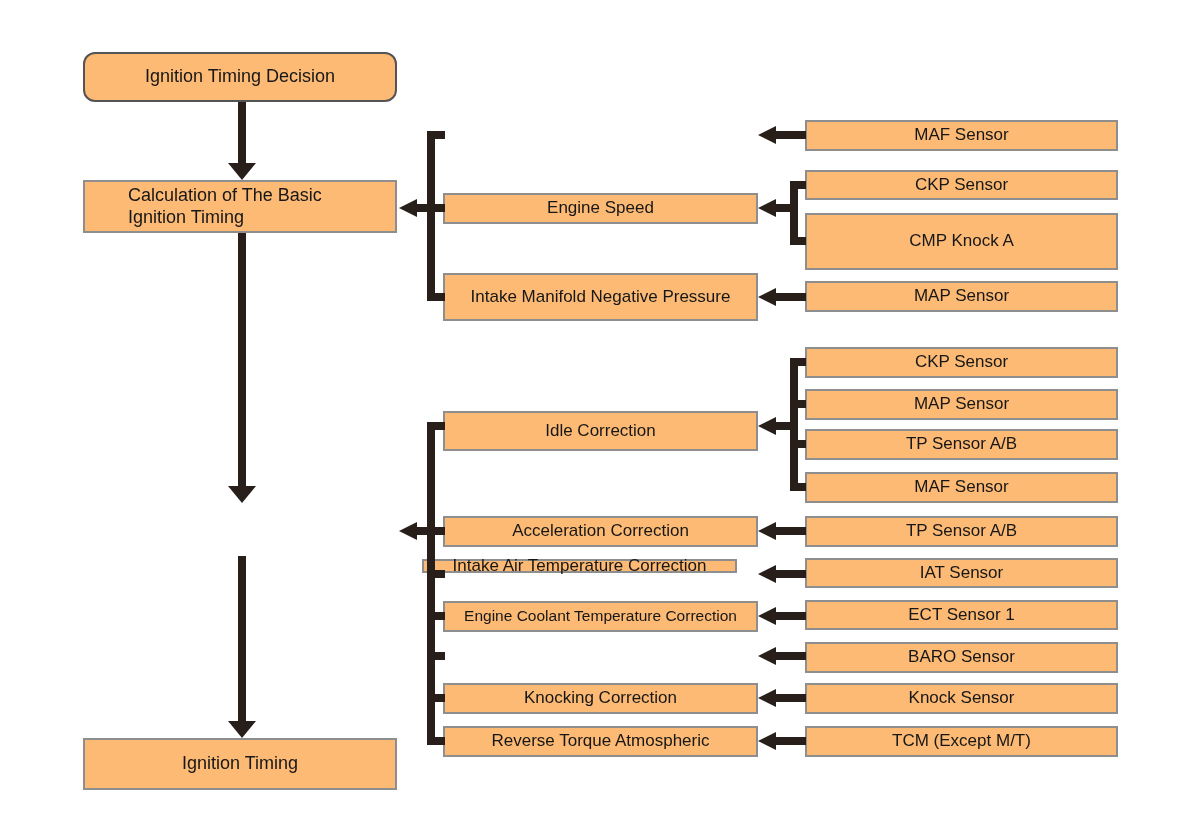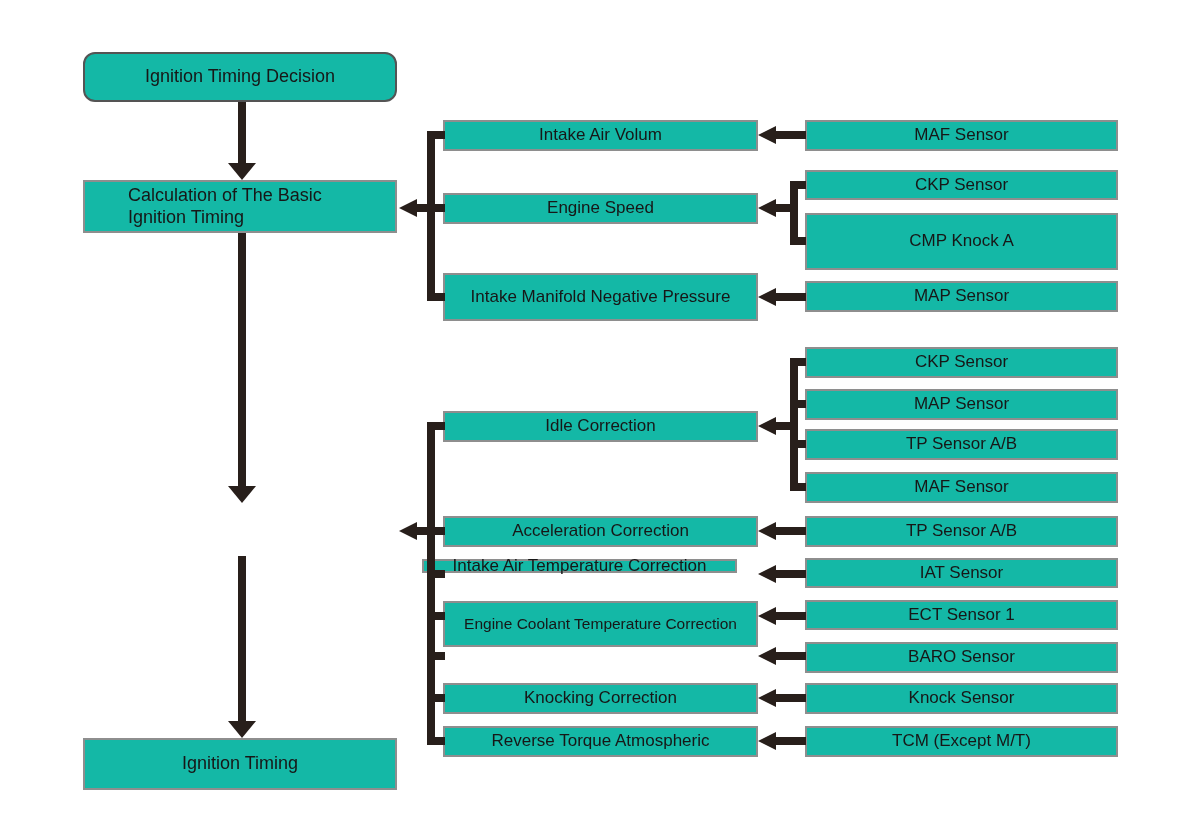--- a/index.html
+++ b/index.html
@@ -8,21 +8,21 @@
     --rounded-border:#545454;
     --text:#171717;
     --bg:#ffffff;
   }
   html,body{margin:0;padding:0;background:var(--bg);}
   #diagram{
     position:relative;width:1200px;height:828px;background:var(--bg);
     font-family:"Liberation Sans",sans-serif;color:var(--text);overflow:hidden;
   }
   .node{
-    position:absolute;box-sizing:border-box;background:#14b8a6;
+    position:absolute;box-sizing:border-box;background:#fdba74;
     border:2px solid var(--box-border);
     display:flex;align-items:center;justify-content:center;
     font-size:17px;line-height:1.18;text-align:center;color:var(--text);
   }
   .node.rounded{border-radius:12px;border-color:var(--rounded-border);}
   .node.leftcol{font-size:18px;}
   .node.small{font-size:15.5px;}
   .lbl{display:block;}
   .lbl.wrapleft{width:224px;text-align:left;}
   .vline,.hline{position:absolute;background:var(--line);}
@@ -44,39 +44,36 @@
 
   <div class="node leftcol" style="left:83px;top:180px;width:314px;height:53px">
     <span class="lbl wrapleft">Calculation of The Basic Ignition Timing</span>
   </div>
 
 
   <div class="node leftcol" style="left:83px;top:738px;width:314px;height:52px">
     <span class="lbl">Ignition Timing</span>
   </div>
 
-  <div class="node" style="left:443px;top:120px;width:315px;height:31px">
-    <span class="lbl">Intake Air Volum</span>
-  </div>
   <div class="node" style="left:443px;top:193px;width:315px;height:31px">
     <span class="lbl">Engine Speed</span>
   </div>
   <div class="node" style="left:443px;top:273px;width:315px;height:48px">
     <span class="lbl">Intake Manifold Negative Pressure</span>
   </div>
-  <div class="node" style="left:443px;top:411px;width:315px;height:31px">
+  <div class="node" style="left:443px;top:411px;width:315px;height:40px">
     <span class="lbl">Idle Correction</span>
   </div>
   <div class="node" style="left:443px;top:516px;width:315px;height:31px">
     <span class="lbl">Acceleration Correction</span>
   </div>
   <div class="node" style="left:422px;top:559px;width:315px;height:14px">
     <span class="lbl">Intake Air Temperature Correction</span>
   </div>
-  <div class="node small" style="left:443px;top:601px;width:315px;height:46px">
+  <div class="node small" style="left:443px;top:601px;width:315px;height:31px">
     <span class="lbl">Engine Coolant Temperature Correction</span>
   </div>
   <div class="node" style="left:443px;top:683px;width:315px;height:31px">
     <span class="lbl">Knocking Correction</span>
   </div>
   <div class="node" style="left:443px;top:726px;width:315px;height:31px">
     <span class="lbl">Reverse Torque Atmospheric</span>
   </div>
 
   <div class="node" style="left:805px;top:120px;width:313px;height:31px">

